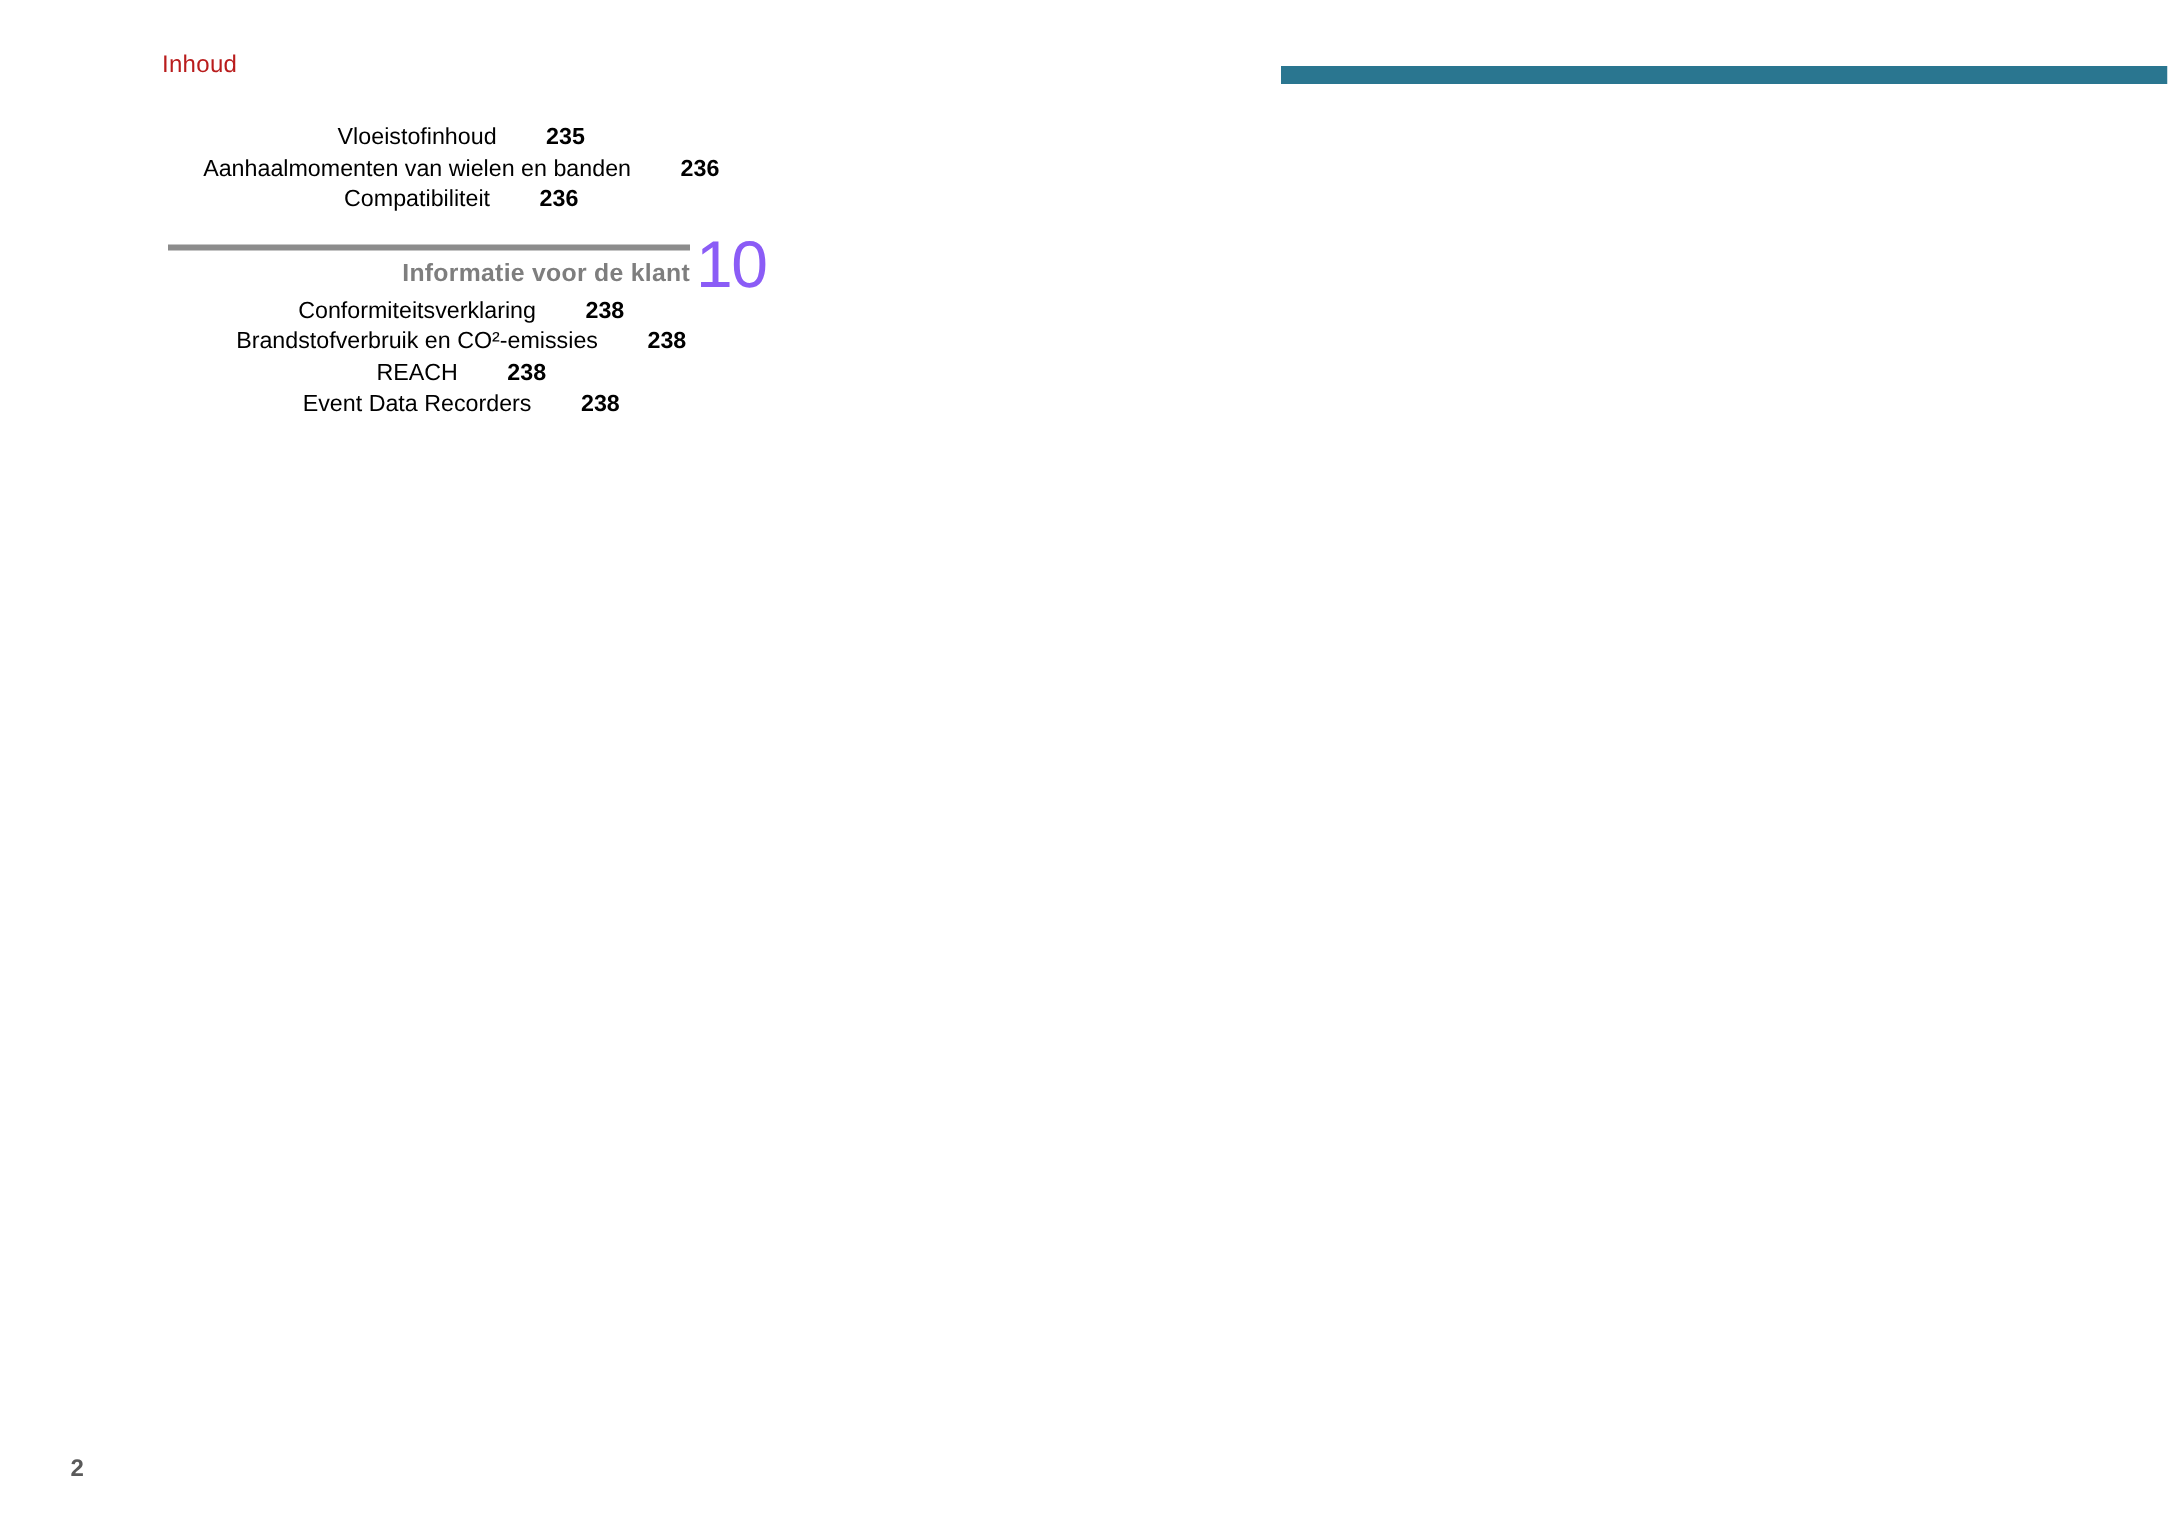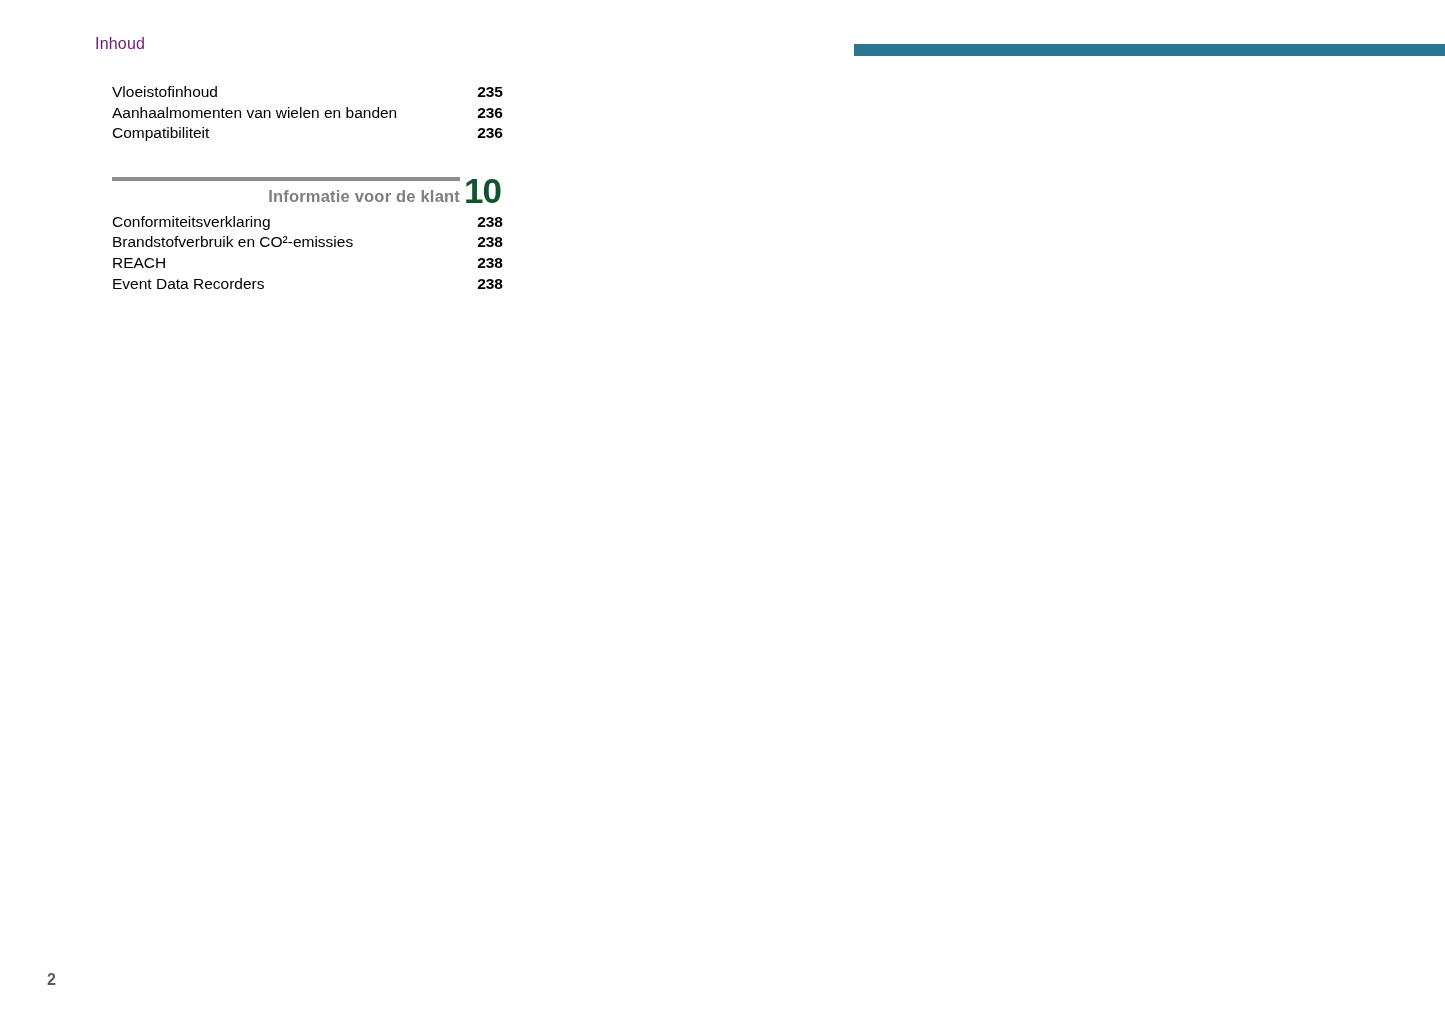--- a/index.html
+++ b/index.html
@@ -7,25 +7,25 @@
   body {
     position: relative;
     background: #ffffff;
     font-family: "Liberation Sans", sans-serif;
     color: #000;
     overflow: hidden;
   }
 
   .running-header {
     position: absolute;
-    left: 95px;
+    left: 108px;
     top: 35px;
     font-size: 16px;
     line-height: 18px;
-    color: #701a75;
+    color: #b91c1c;
     letter-spacing: 0.2px;
   }
 
   .accent-bar {
     position: absolute;
     left: 854px;
     top: 44px;
     width: 591px;
     height: 12px;
     background: #2A7690;
@@ -33,32 +33,32 @@
 
   .toc {
     position: absolute;
     left: 112px;
     top: 82px;
     width: 391px;
   }
 
   .toc-entry {
     display: flex;
-    justify-content: space-between;
+    justify-content: center;
     align-items: baseline;
     font-size: 15.5px;
     line-height: 20.6px;
     color: #000;
   }
   .toc-entry-label { white-space: nowrap; }
   .toc-entry-page  { font-weight: bold; white-space: nowrap; margin-left: 33px; }
 
   .chapter-head {
     position: relative;
-    margin-top: 33px;
+    margin-top: 19px;
     width: 391px;
     height: 35px;
   }
   .chapter-rule {
     position: absolute;
     left: 0;
     top: 0;
     width: 348px;
     height: 4px;
     background: #8c8c8c;
@@ -71,24 +71,24 @@
     text-align: right;
     font-size: 16.5px;
     font-weight: bold;
     color: #7e7e7e;
     letter-spacing: 0.2px;
   }
   .chapter-num {
     position: absolute;
     left: 352px;
     top: -3px;
-    font-size: 35px;
+    font-size: 44px;
     line-height: 34px;
-    font-weight: bold;
-    color: #14532d;
+    font-weight: normal;
+    color: #8b5cf6;
     letter-spacing: -1px;
   }
 
   .page-number {
     position: absolute;
     left: 47px;
     top: 971px;
     font-size: 16px;
     font-weight: bold;
     color: #5a5a5a;

